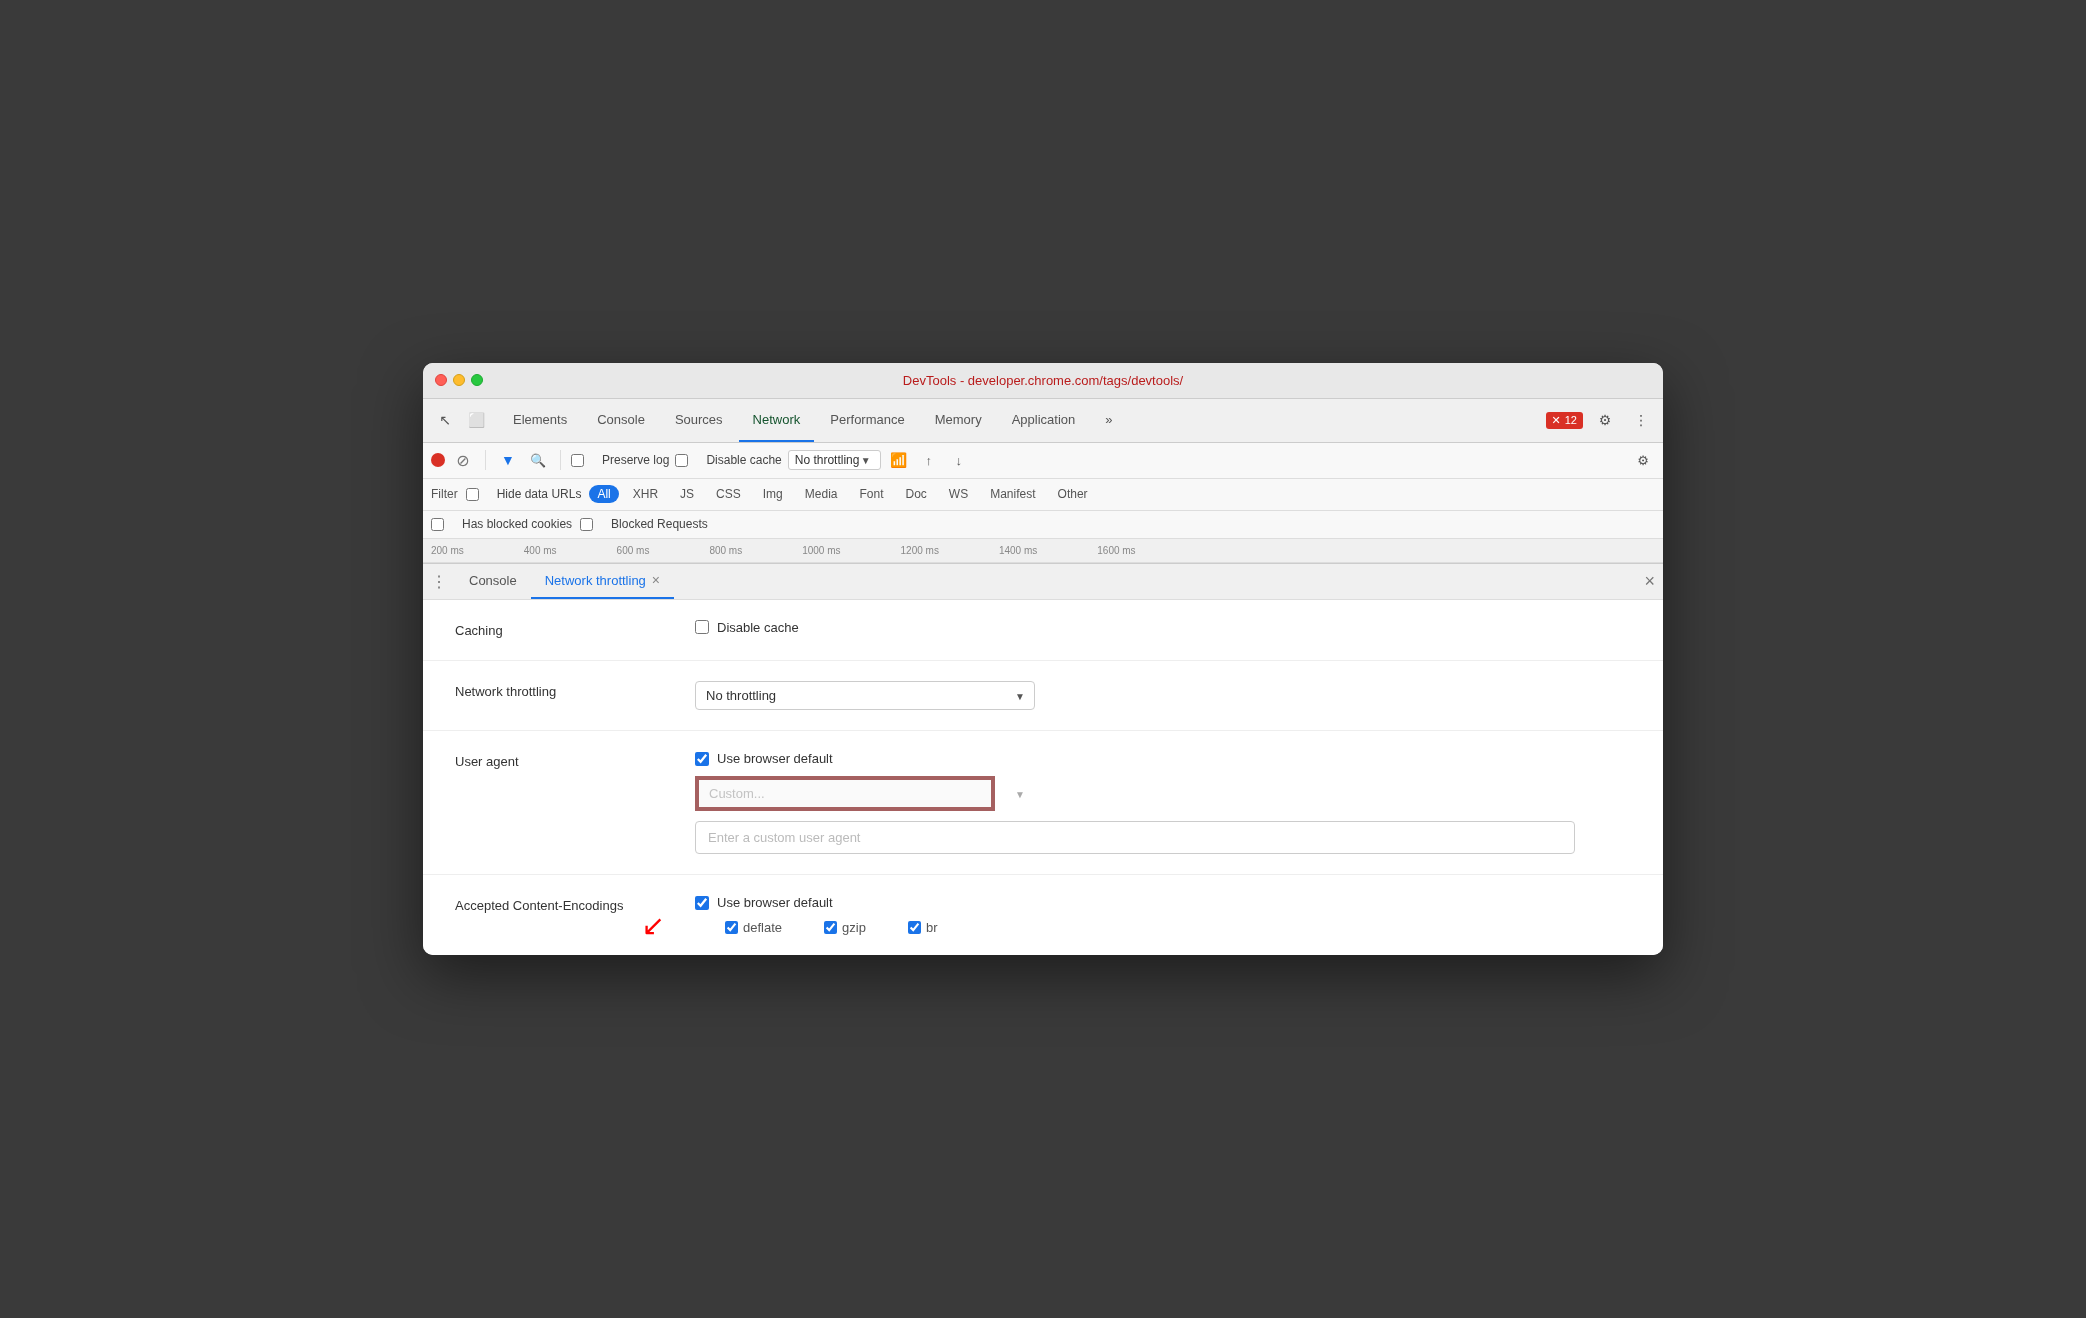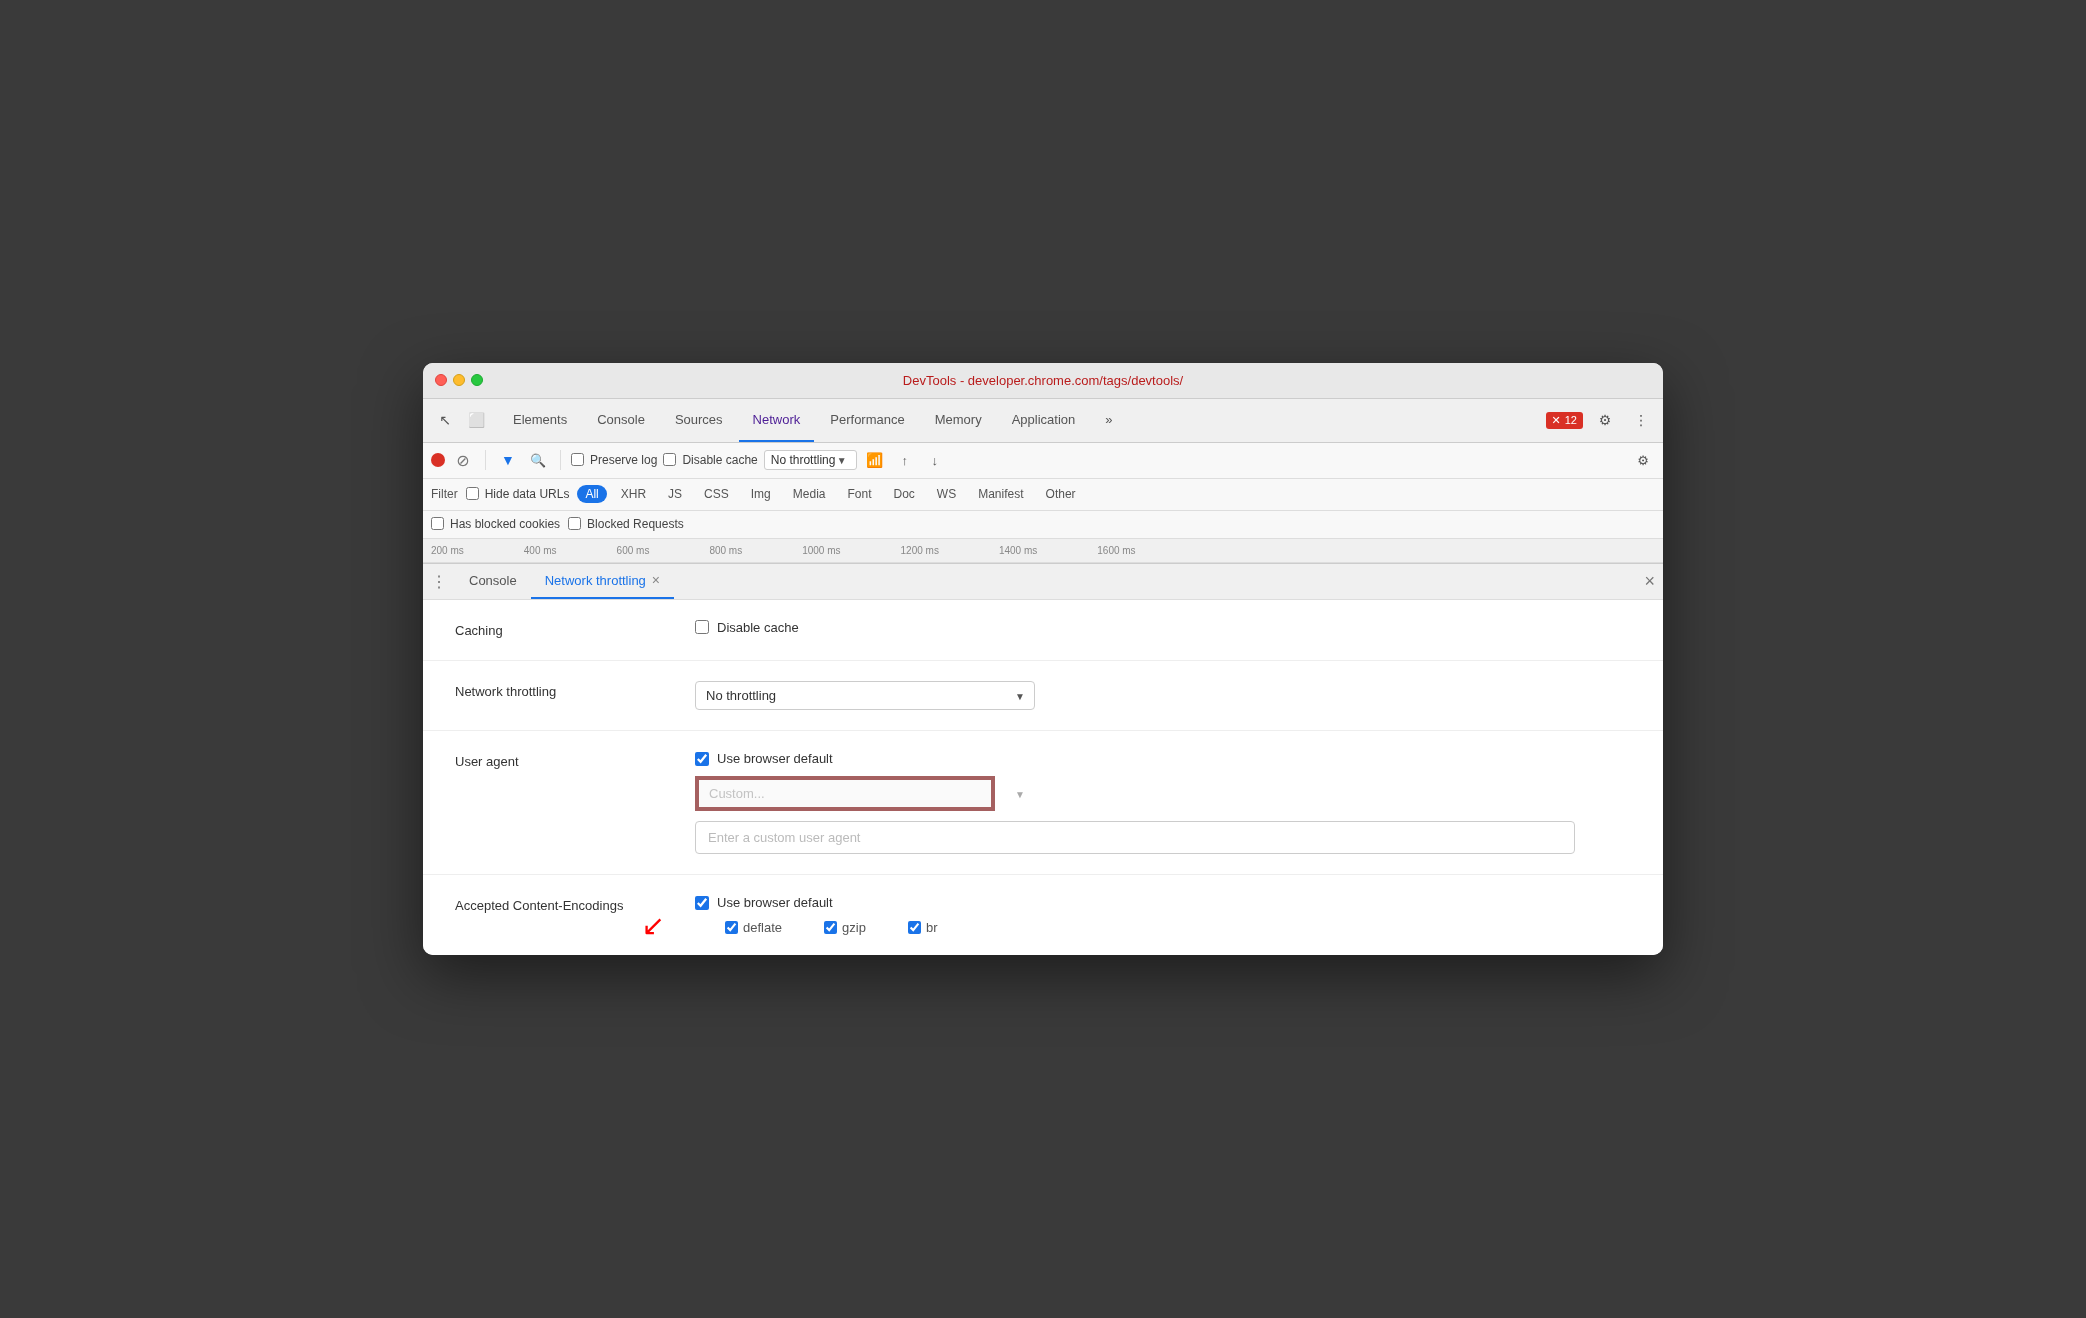--- a/index.html
+++ b/index.html
@@ -88,21 +88,21 @@
       height: 100%;
       display: flex;
       align-items: center;
       font-size: 13px;
       color: #555;
       cursor: pointer;
       border-bottom: 2px solid transparent;
       white-space: nowrap;
     }
     .dt-tab.active {
-      color: #4c1d95;
+      color: #14532d;
       border-bottom: 2px solid #1a73e8;
     }
     .dt-right {
       display: flex;
       align-items: center;
       gap: 8px;
     }
     .error-badge {
       background: #d93025;
       color: white;
@@ -144,22 +144,22 @@
       border: none;
     }
     .toolbar-separator {
       width: 1px;
       height: 20px;
       background: #ddd;
       margin: 0 4px;
     }
     .toolbar-checkbox-label {
       display: flex;
-      align-items: flex-start;
-      gap: 6px;
+      align-items: flex-end;
+      gap: 18px;
       font-size: 12px;
       color: #444;
       cursor: pointer;
     }
     .throttling-select {
       border: 1px solid #ccc;
       border-radius: 3px;
       padding: 2px 20px 2px 6px;
       font-size: 12px;
       background: white;

